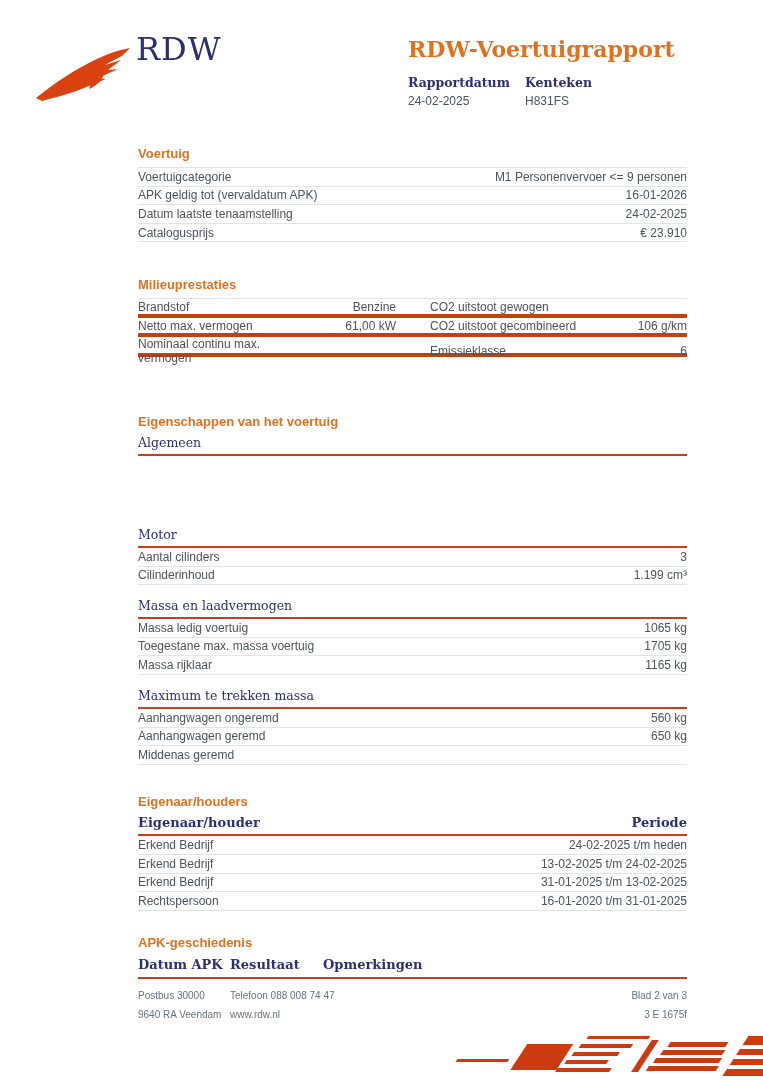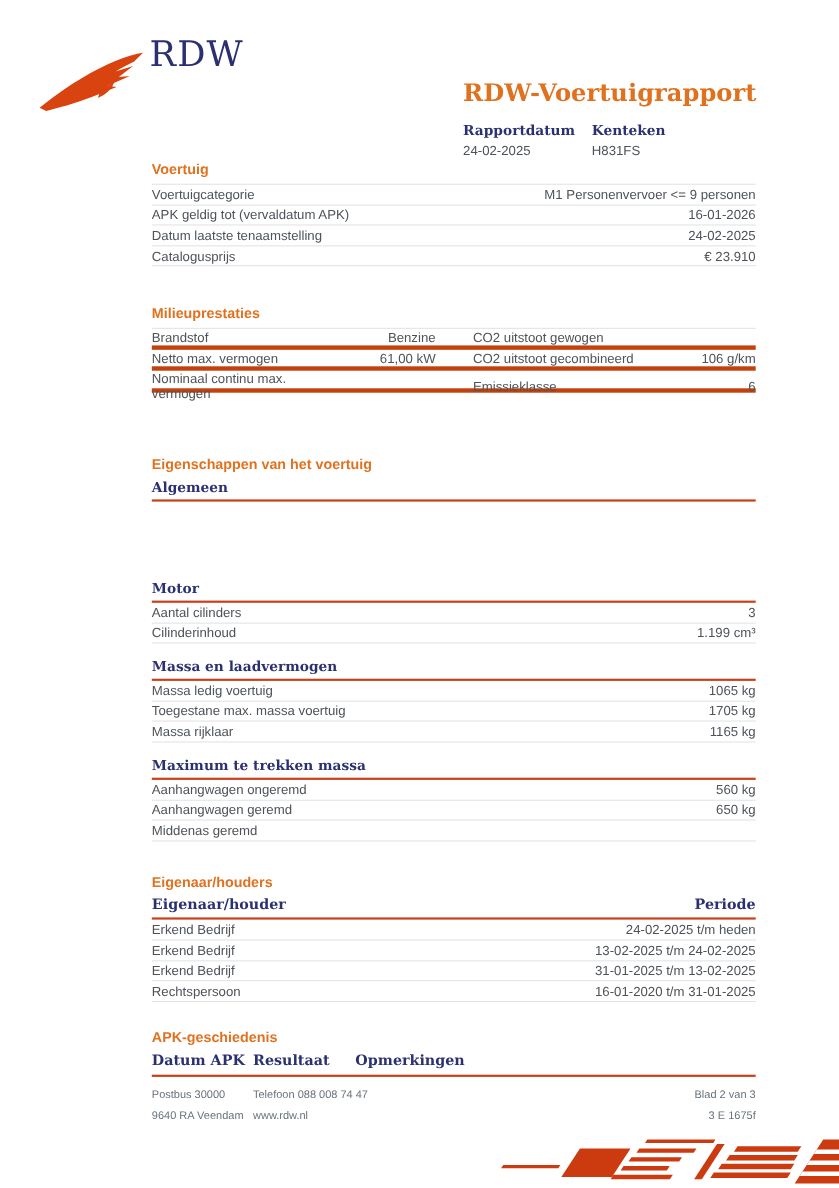--- a/index.html
+++ b/index.html
@@ -13,41 +13,41 @@
     font-family: "Liberation Sans", sans-serif;
     color: #4d5359;
   }
   
   .logo-swoosh { position: absolute; left: 33px; top: 42px; width: 100px; height: 64px; }
   .logo-text {
     position: absolute; left: 136px; top: 30px;
     font-family: "DejaVu Serif", serif; font-weight: normal;
     font-size: 32px; color: #2b3170; letter-spacing: 1px;
   }
-  .title-block { position: absolute; left: 421px; top: 36px; width: 300px; margin-top: 36px; }
+  .title-block { position: absolute; left: 408px; top: 36px; width: 300px; }
   .report-title {
     font-family: "DejaVu Serif", serif; font-weight: bold;
     font-size: 22px; color: #e0721f; line-height: 26px; white-space: nowrap;
   }
   .meta { display: flex; margin-top: 13px; }
   .meta-col1 { width: 117px; }
   .meta-label {
     font-family: "DejaVu Serif", serif; font-weight: bold;
     font-size: 12.5px; color: #2b3170;
   }
   .meta-value { font-size: 12px; margin-top: 4px; color: #4d5359; }
 
   
   .sec { position: absolute; left: 138px; width: 549px; }
   .sec-title {
     font-family: Liberation Sans, sans-serif; font-weight: bold;
     font-size: 13px; color: #e0721f; margin-bottom: 6px;
   }
   .sub-title {
-    font-family: "DejaVu Serif", serif; font-weight: bold;
+    font-family: "DejaVu Serif", serif; font-weight: normal;
     font-size: 12.5px; color: #2b3170;
     padding-bottom: 4px; border-bottom: 2px solid #c8401a;
   }
   .rows { border-top: 1px solid #e4e4e4; }
   .rows.no-top { border-top: none; }
   .row {
     height: 18.6px; display: flex; align-items: center;
     justify-content: space-between; border-bottom: 1px solid #e4e4e4;
     font-size: 12px; color: #4d5359;
   }

